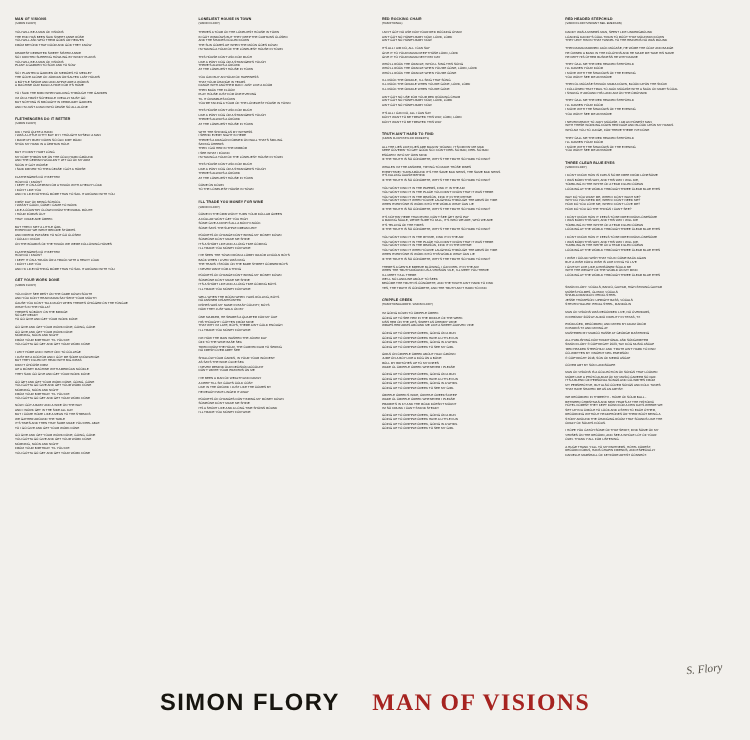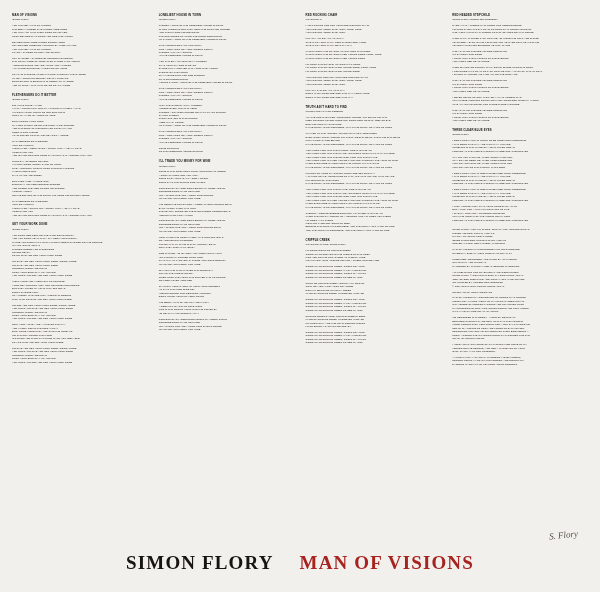--- a/index.html
+++ b/index.html
@@ -58,21 +58,21 @@
     position: absolute;
     left: 0;
     right: 0;
     bottom: 18px;
     display: flex;
     justify-content: center;
     align-items: baseline;
     gap: 26px;
   }
   .artist {
-    font-family: Liberation Serif, serif;
+    font-family: Liberation Sans, sans-serif;
     font-weight: bold;
     font-size: 19px;
     letter-spacing: 0.06em;
     color: #17150f;
   }
   .album {
     font-family: "Liberation Serif", serif;
     font-weight: bold;
     font-size: 19px;
     letter-spacing: 0.06em;

